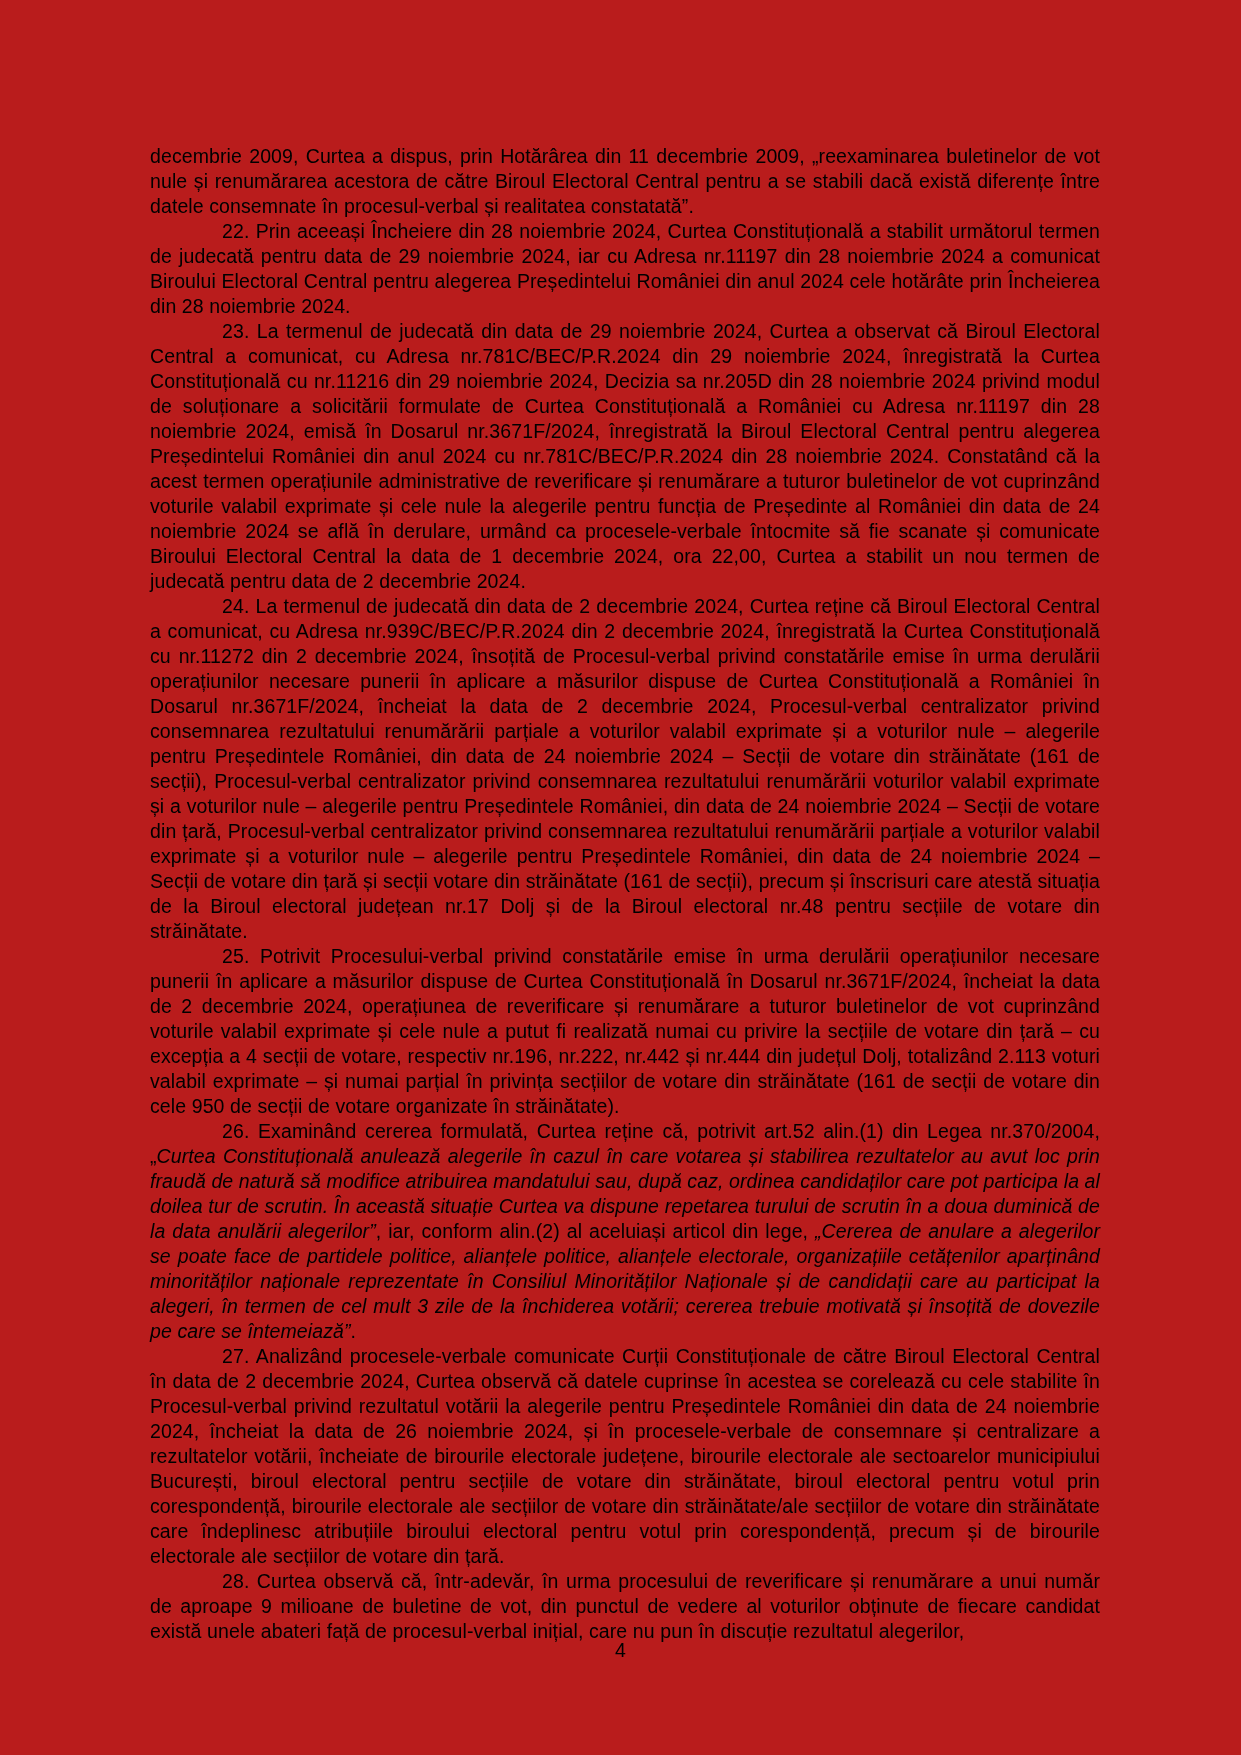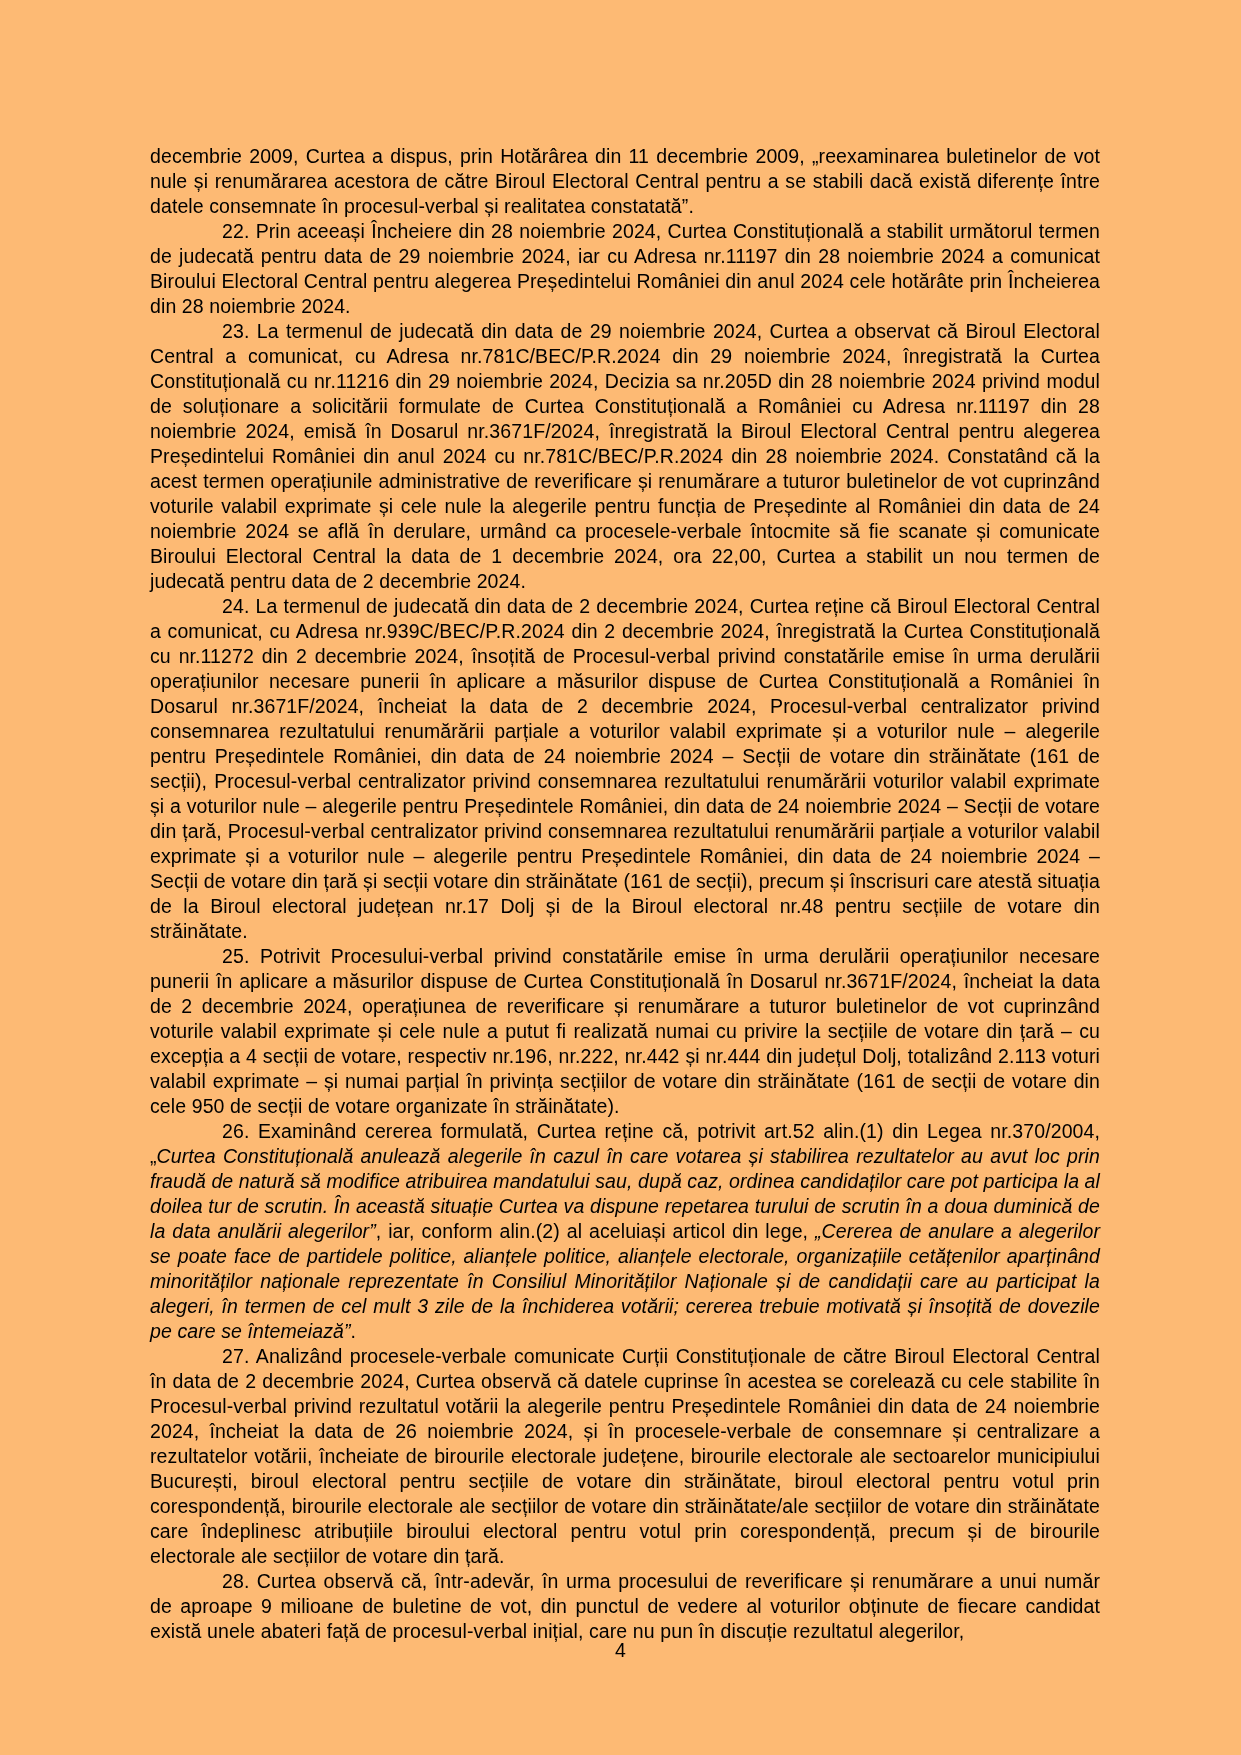--- a/index.html
+++ b/index.html
@@ -5,21 +5,21 @@
   html, body {
     margin: 0;
     padding: 0;
     background: #e8e8e8;
   }
   .page {
     position: relative;
     width: 1241px;
     height: 1755px;
     margin: 0 auto;
-    background: #fdba74;
+    background: #b91c1c;
     color: #000000;
     font-family: "Liberation Sans", "DejaVu Sans", sans-serif;
     overflow: hidden;
   }
   .content {
     position: absolute;
     left: 150px;
     top: 144px;
     width: 950px;
     font-size: 19.5px;

